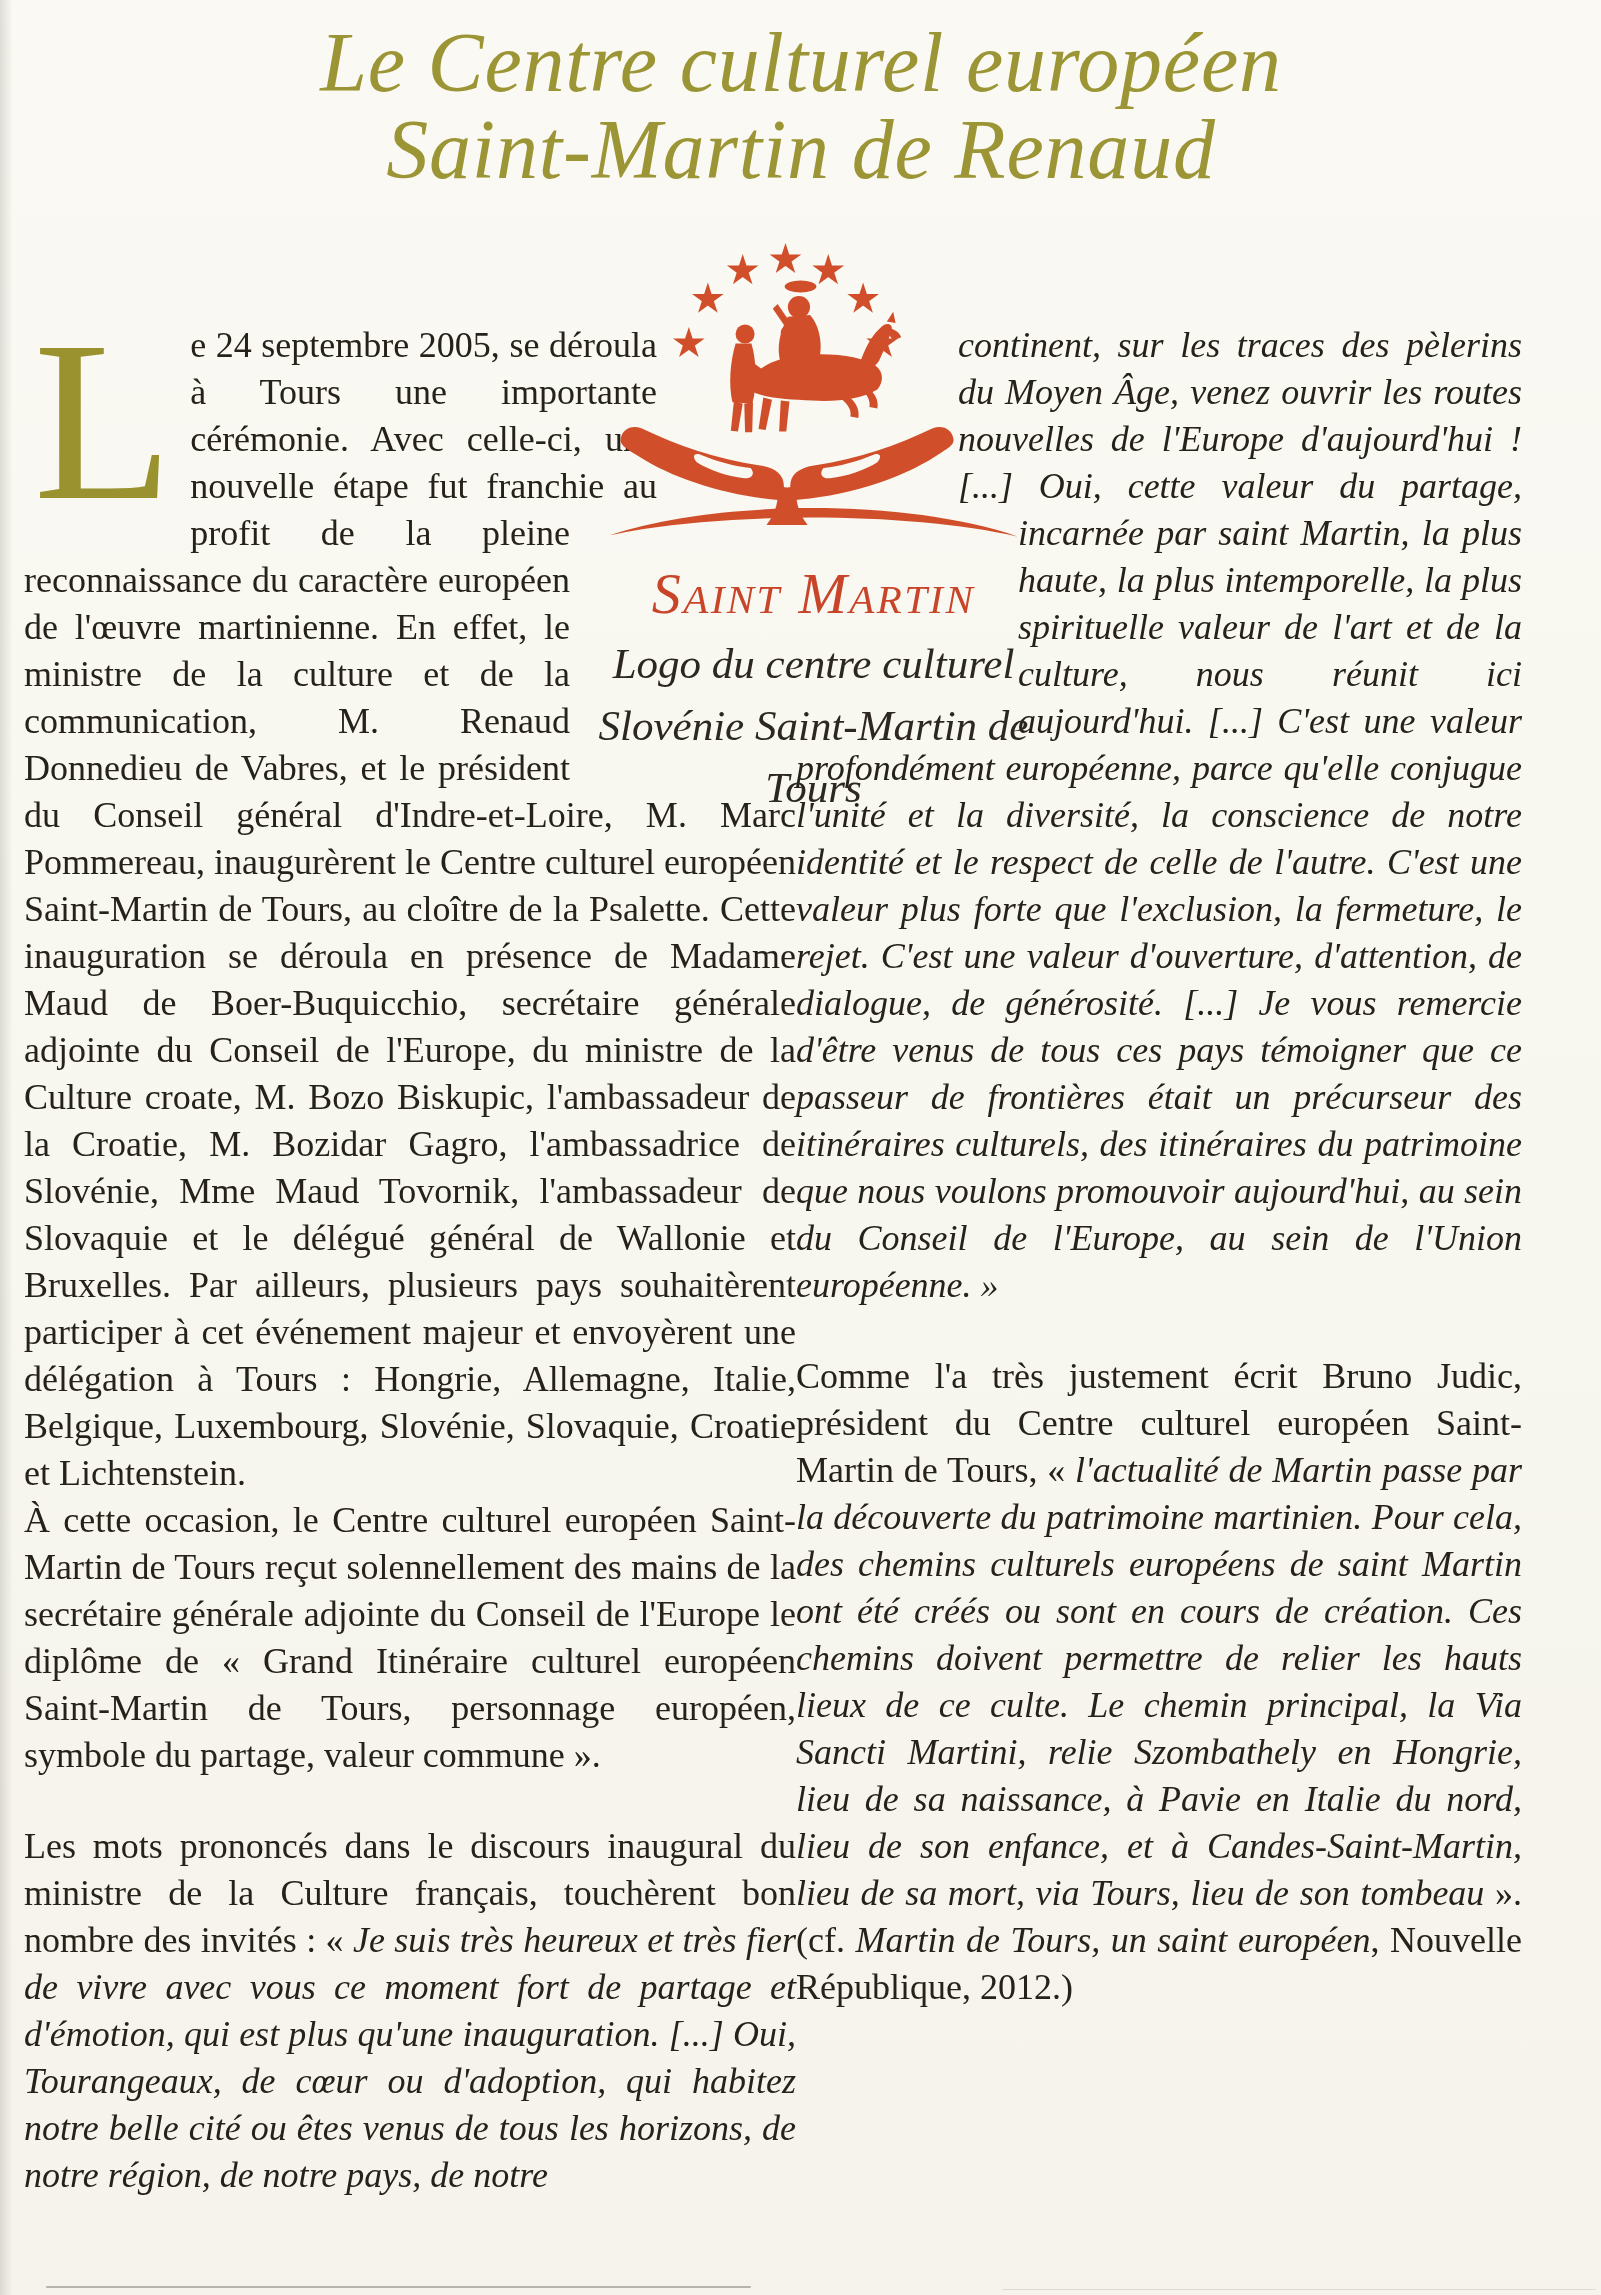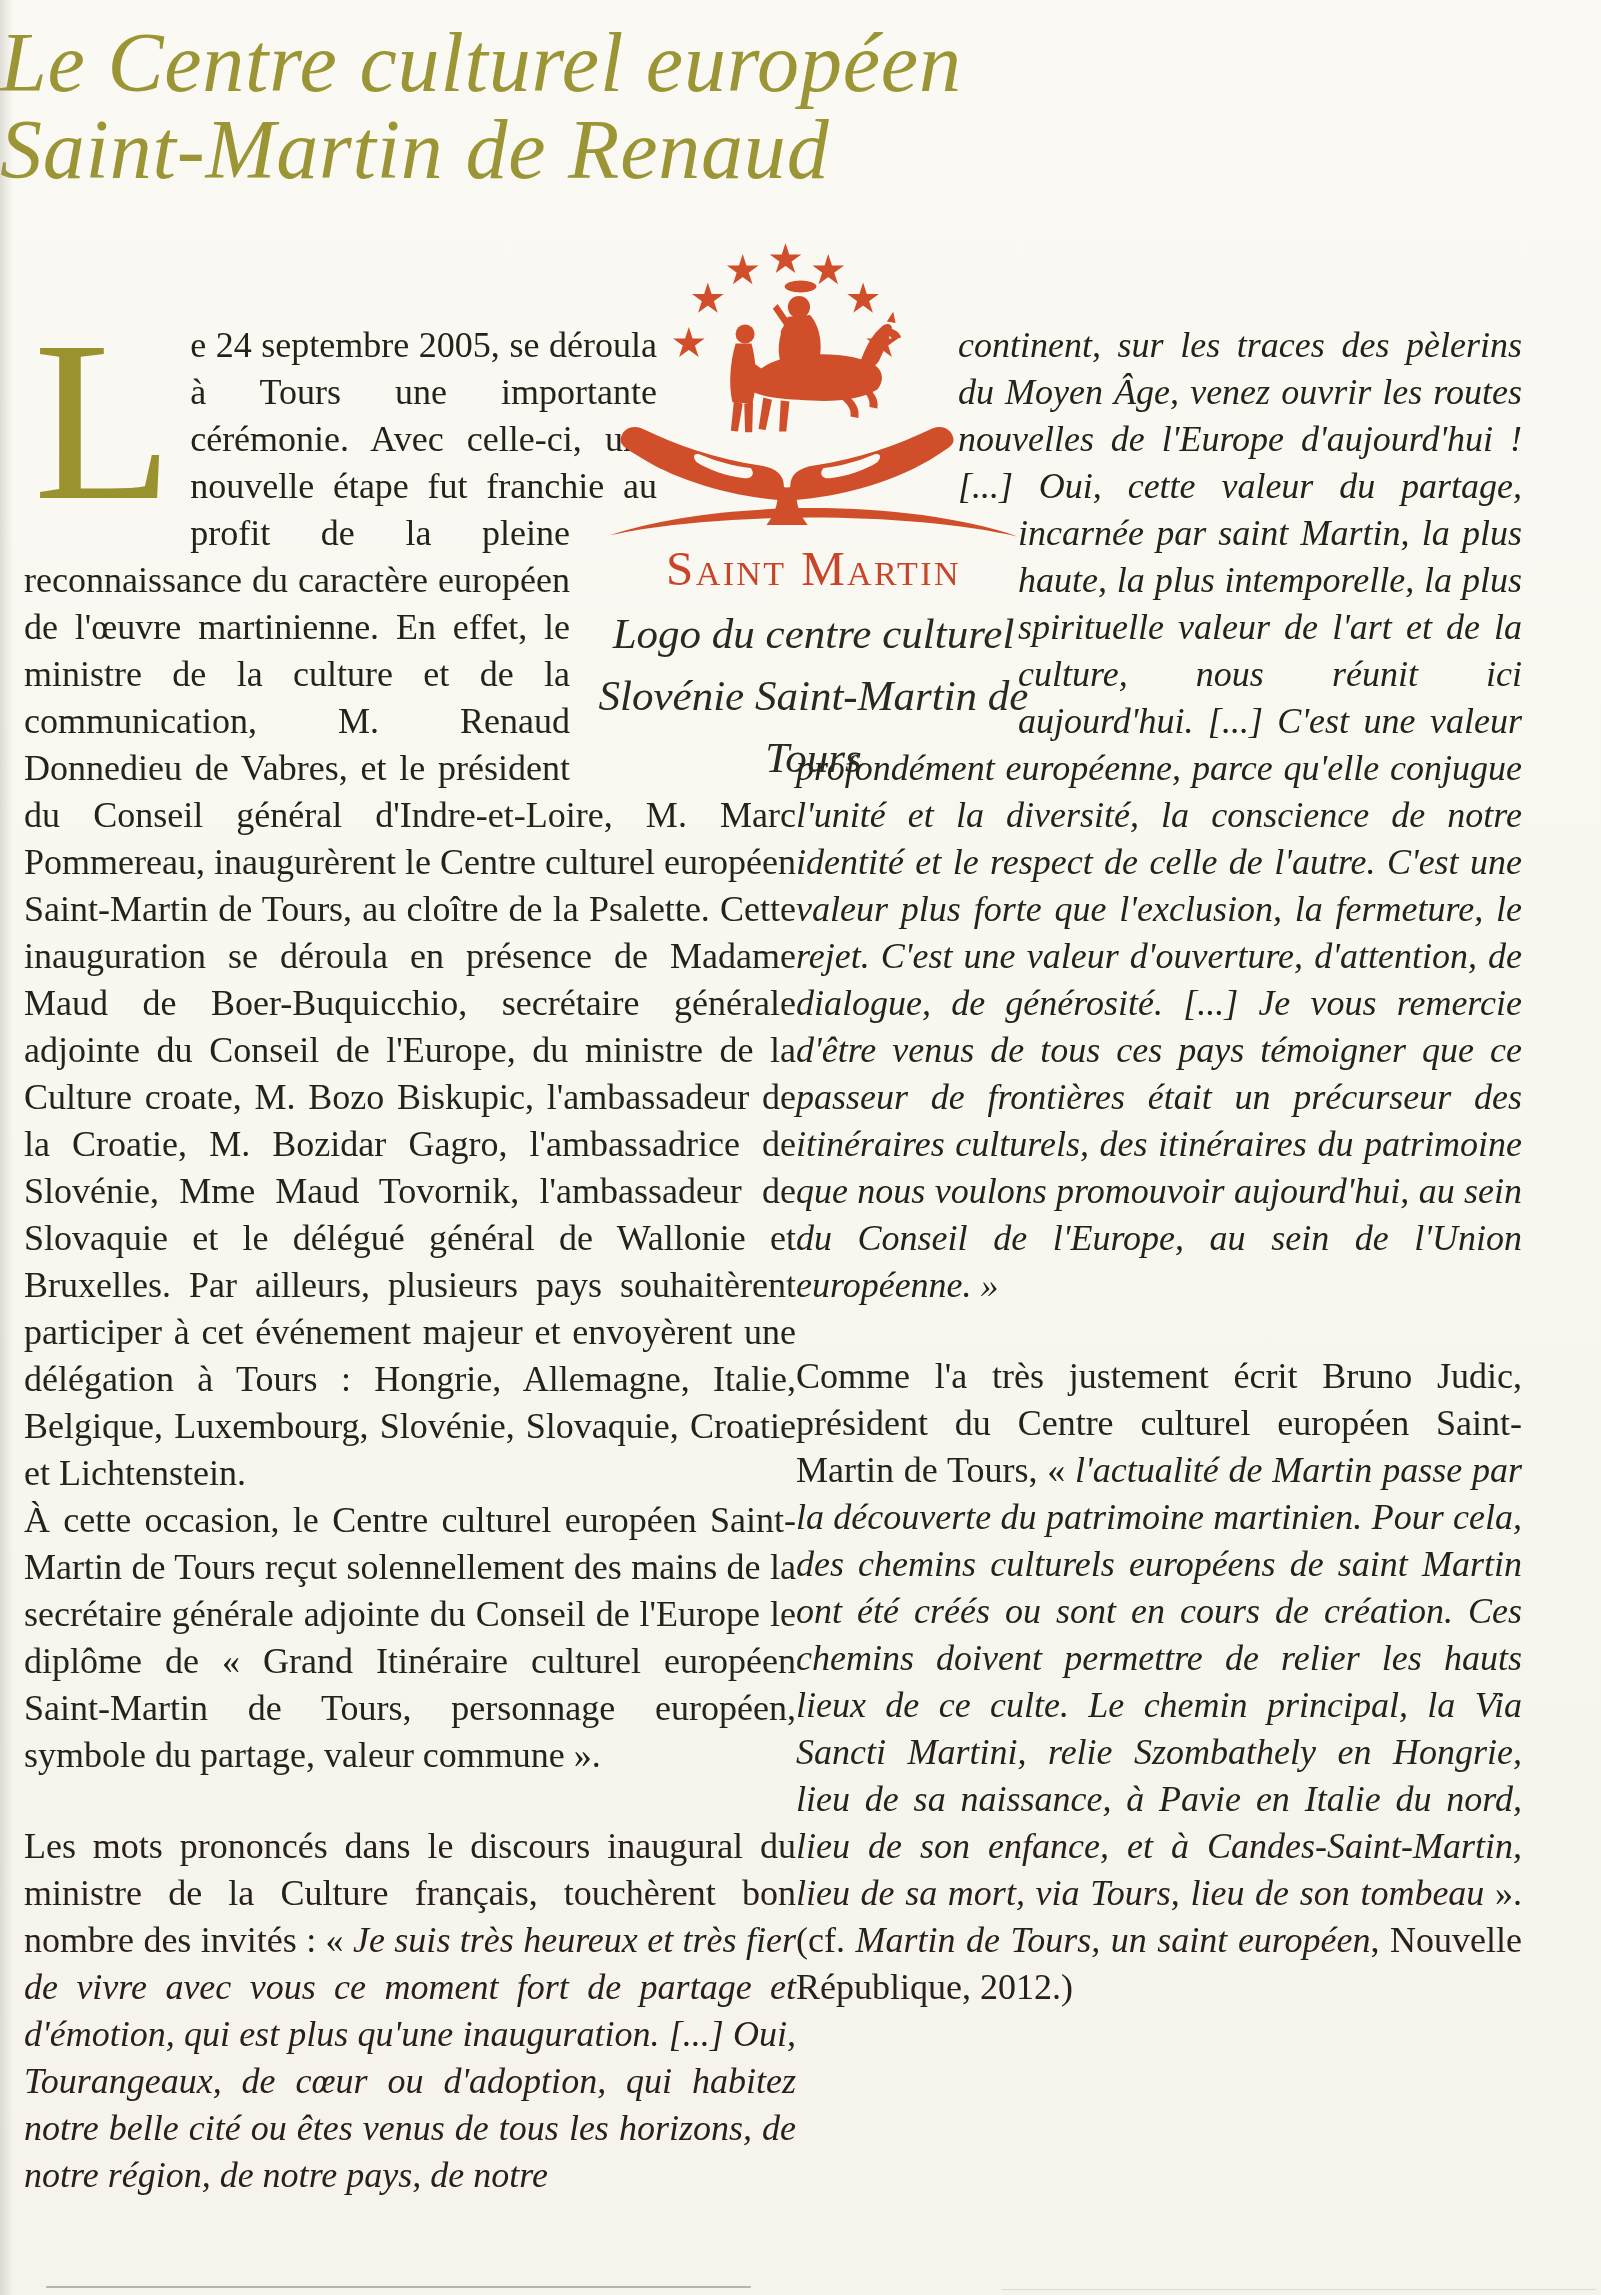--- a/index.html
+++ b/index.html
@@ -25,44 +25,46 @@
     background: rgba(118,115,106,.5); border-radius: 1.6px;
   }
   .smudge-bottom-2 {
     position: absolute; left: 1002px; bottom: 4.8px; width: 594px; height: 1.6px;
     background: rgba(118,115,106,.18);
   }
 
   
   .title {
     padding-top: 19px;
+    text-align: center;
     color: #9c9535;
     font-style: italic;
     font-size: 84px;
     line-height: 1.04;
     letter-spacing: 0.8px;
   }
 
   
   .logo {
     position: absolute;
     left: 590px; top: 239px;
     width: 447px;
     text-align: center;
     z-index: 2;
   }
   .logo svg { display: block; margin: 0 auto; }
   .wordmark {
     font-variant: small-caps;
-    font-size: 49px;
+    font-size: 58px;
     line-height: 1;
     letter-spacing: 2.4px;
     color: #c84529;
-    margin-top: 4px;
+    margin-top: 25px;
     white-space: nowrap;
+    font-style: italic;
   }
   .caption {
     margin-top: 9.5px;
     font-style: italic;
     font-size: 43px;
     line-height: 1.45;
     color: #2c2820;
   }
 
   

